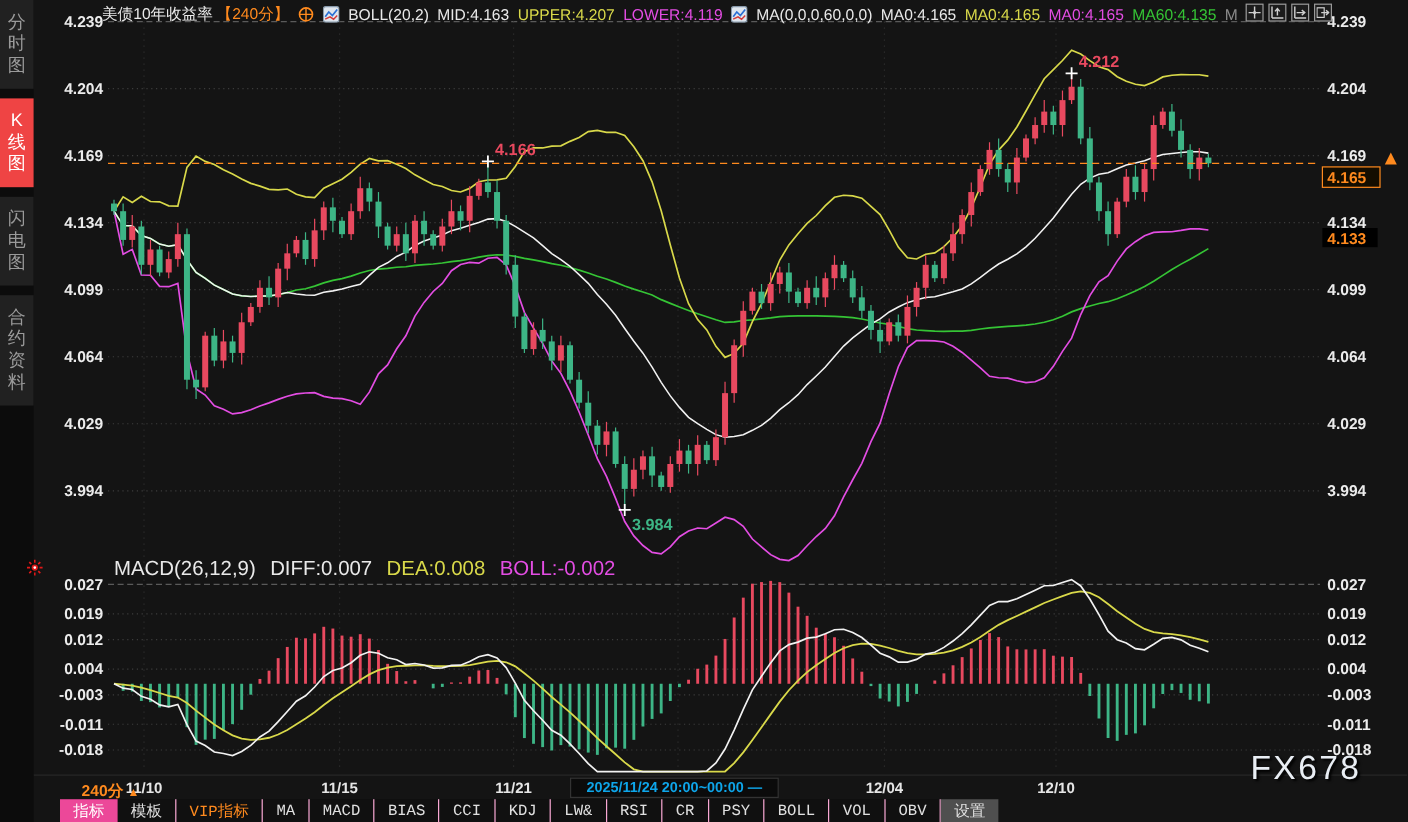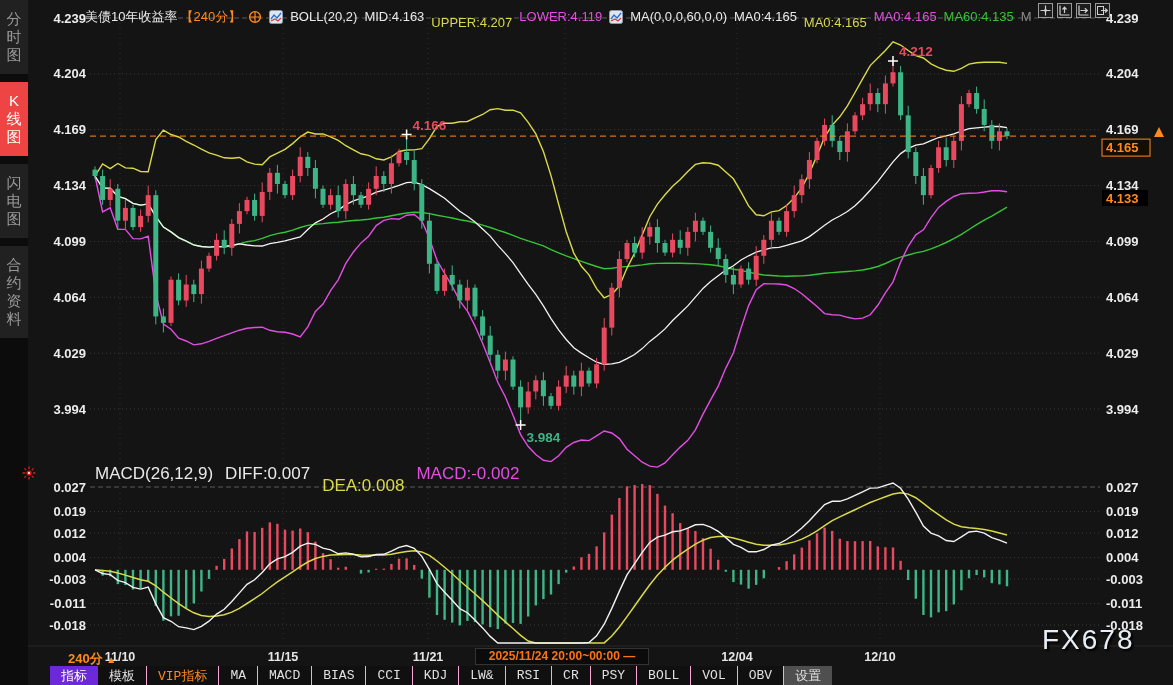--- a/index.html
+++ b/index.html
@@ -12,47 +12,47 @@
   #sidebar { position:absolute; left:0; top:0; width:28px; height:685px; background:#0c0c0c; }
   .side-tab { width:28px; margin-bottom:8px; background:#212121; color:#9a9a9a;
               padding:10px 0; cursor:pointer; }
   .side-tab .vtxt { display:block; width:16px; margin:0 auto; font-size:15px;
                     line-height:18px; text-align:center; word-break:break-all; }
   .side-tab.active { background:#ef4444; color:#fff; }
 
   
   #header { position:absolute; left:28px; top:3px; padding-left:57px; width:1000px;
             font-size:13px; white-space:nowrap; display:flex; align-items:center; gap:7px; }
-  .w { color:#e9e9e9; } .o { color:#ff8a1e; } .y { color:#d9d94a;margin-top:12px; }
+  .w { color:#e9e9e9; } .o { color:#ff8a1e; } .y { color:#d9d94a; }
   .mg { color:#e34de3; } .gr { color:#35c435; } .gy { color:#8a8a8a; }
   .hicon { display:inline-flex; width:14px; height:14px; }
 
   #top-icons { position:absolute; left:1038px; top:3px; display:flex; gap:4px; }
   .tool-ic { width:15px; height:15px; border:1px solid #9a9a9a; background:#1c1c1c;
              display:flex; align-items:center; justify-content:center; cursor:pointer; }
 
   
   #macd-header { position:absolute; left:95px; top:464px; font-size:17px;
                  display:flex; gap:12px; white-space:nowrap; }
   #macd-live { position:absolute; left:21px; top:465px; width:16px; height:16px; }
 
   
   #period-label { position:absolute; left:68px; top:650px; font-size:13px; font-weight:bold;
                   color:#ff8a1e; }
   #range-box { position:absolute; left:475px; top:648px; width:174px; height:17px;
-               background:#0b0b0b; border:1px solid #333; color:#f97316; font-size:12px;
+               background:#0b0b0b; border:1px solid #333; color:#0ea5e9; font-size:12px;
                font-weight:bold; text-align:center; line-height:15px; }
 
   
   #toolbar { position:absolute; left:50px; top:666px; height:19px; display:flex;
              align-items:stretch; font-family:"Liberation Mono", monospace; font-size:13px;
              color:#e0e0e0; background:#101010; }
   .tb-item { padding:1px 11px; border-right:1px solid #f9a8d4; cursor:pointer;
              display:flex; align-items:center; white-space:nowrap; }
-  .tb-item.active { background:#6d28d9; color:#fff; border-right:none; }
+  .tb-item.active { background:#ec4899; color:#fff; border-right:none; }
   .tb-item.vip { color:#ff8a1e; }
   .tb-item.settings { background:#4f4f4f; border-right:none; }
 
   #watermark { position:absolute; left:1042px; top:624px; font-size:28px; letter-spacing:2px;
                color:#e9eef4; text-shadow:2px 2px 2px #000; }
 </style>
 </head>
 <body>
 
 <div id="app">
@@ -594,21 +594,21 @@
           <path d="M8 1.5V4M8 12V14.5M1.5 8H4M12 8H14.5M3.4 3.4L5.1 5.1M10.9 10.9L12.6 12.6M12.6 3.4L10.9 5.1M5.1 10.9L3.4 12.6"></path>
         </g>
         <circle cx="8" cy="8" r="2.6" fill="#e01818"></circle>
         <circle cx="8" cy="8" r="1.1" fill="#fff"></circle>
       </svg>
   </span>
   <div id="macd-header">
     <span class="w">MACD(26,12,9)</span>
     <span class="w">DIFF:0.007</span>
     <span class="y">DEA:0.008</span>
-    <span class="mg">MACD:-0.002</span>
+    <span class="mg">BOLL:-0.002</span>
   </div>
 
   <div id="period-label">
     <span>240分</span>
     <span style="font-size:10px"> ▲</span>
   </div>
   <div id="range-box">2025/11/24 20:00~00:00 —</div>
 
   <div id="toolbar">
       <div class="tb-item active">指标</div>

